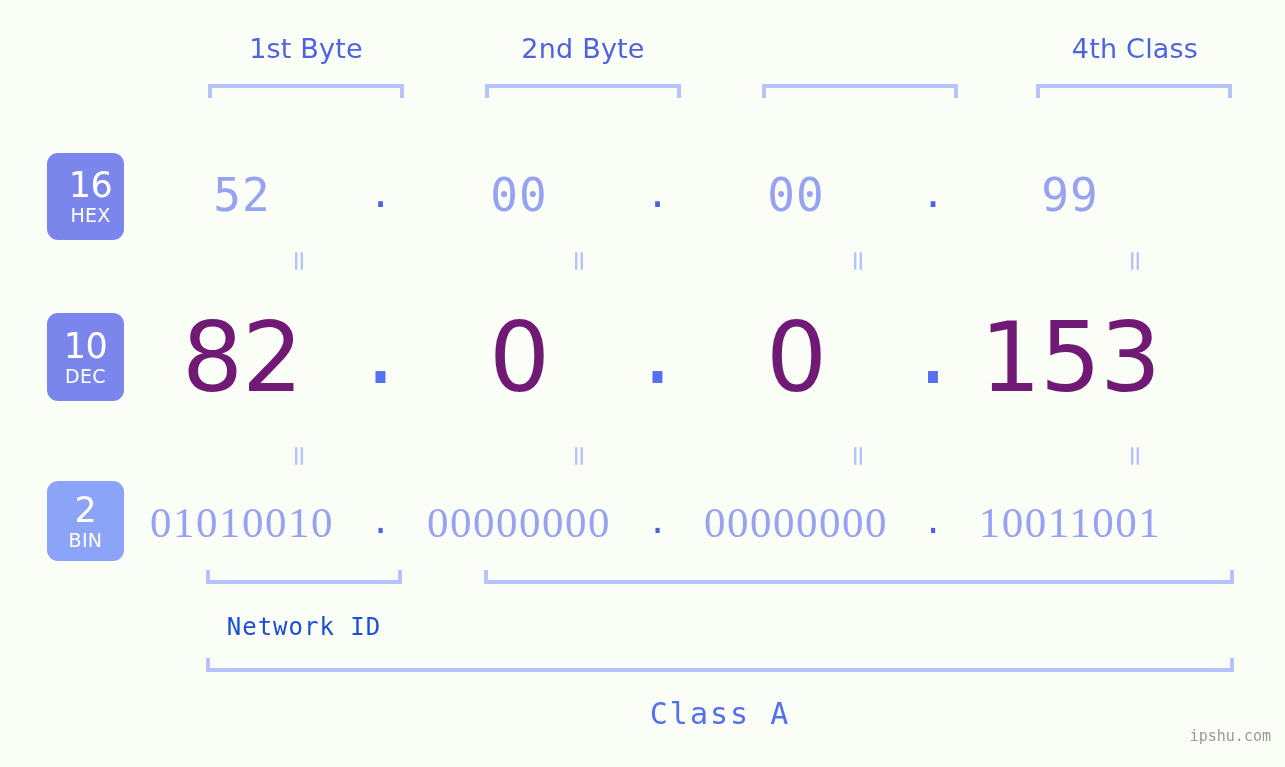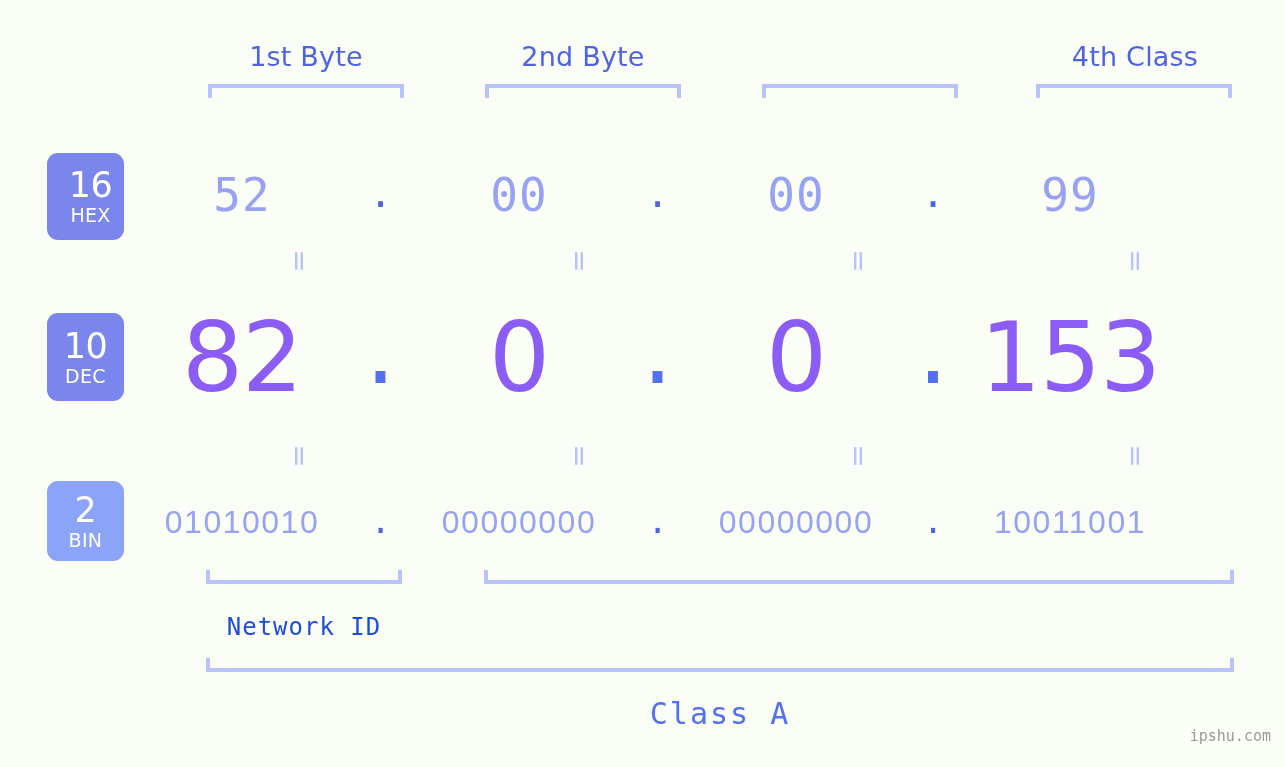--- a/index.html
+++ b/index.html
@@ -24,21 +24,20 @@
   
   .byte-head {
     position: absolute;
     top: 33px;
     font-family: "DejaVu Sans", sans-serif;
     font-size: 27px;
     color: #4f63e0;
     text-align: center;
     letter-spacing: 0.2px;
     white-space: nowrap;
-    margin-top: 8px;
   }
 
   
   .bracket-down {
     position: absolute;
     border-top: 4px solid #b9c3fb;
     border-left: 4px solid #b9c3fb;
     border-right: 4px solid #b9c3fb;
     height: 14px;
     box-sizing: border-box;
@@ -114,37 +113,37 @@
     color: #4f63e0;
     line-height: 0.5;
     padding-bottom: 8px;
   }
 
   
   #row-dec { top: 300px; height: 115px; }
   #row-dec .cell {
     font-family: "DejaVu Sans", sans-serif;
     font-size: 96px;
-    color: #8b5cf6;
+    color: #701a75;
     font-weight: 400;
     letter-spacing: -1px;
   }
   #row-dec .dotcell {
     font-family: "DejaVu Sans", sans-serif;
     font-size: 96px;
     color: #5470ef;
     line-height: 0.45;
     padding-bottom: 14px;
   }
 
   
   #row-bin { top: 492px; height: 60px; }
   #row-bin .cell {
-    font-family: Liberation Sans, sans-serif;
-    font-size: 32px;
+    font-family: Liberation Serif, serif;
+    font-size: 43px;
     color: #97a3f2;
     letter-spacing: 1.5px;
   }
   #row-bin .dotcell {
     font-family: "DejaVu Sans", sans-serif;
     font-size: 40px;
     color: #4f63e0;
     line-height: 0.5;
     padding-bottom: 6px;
   }

